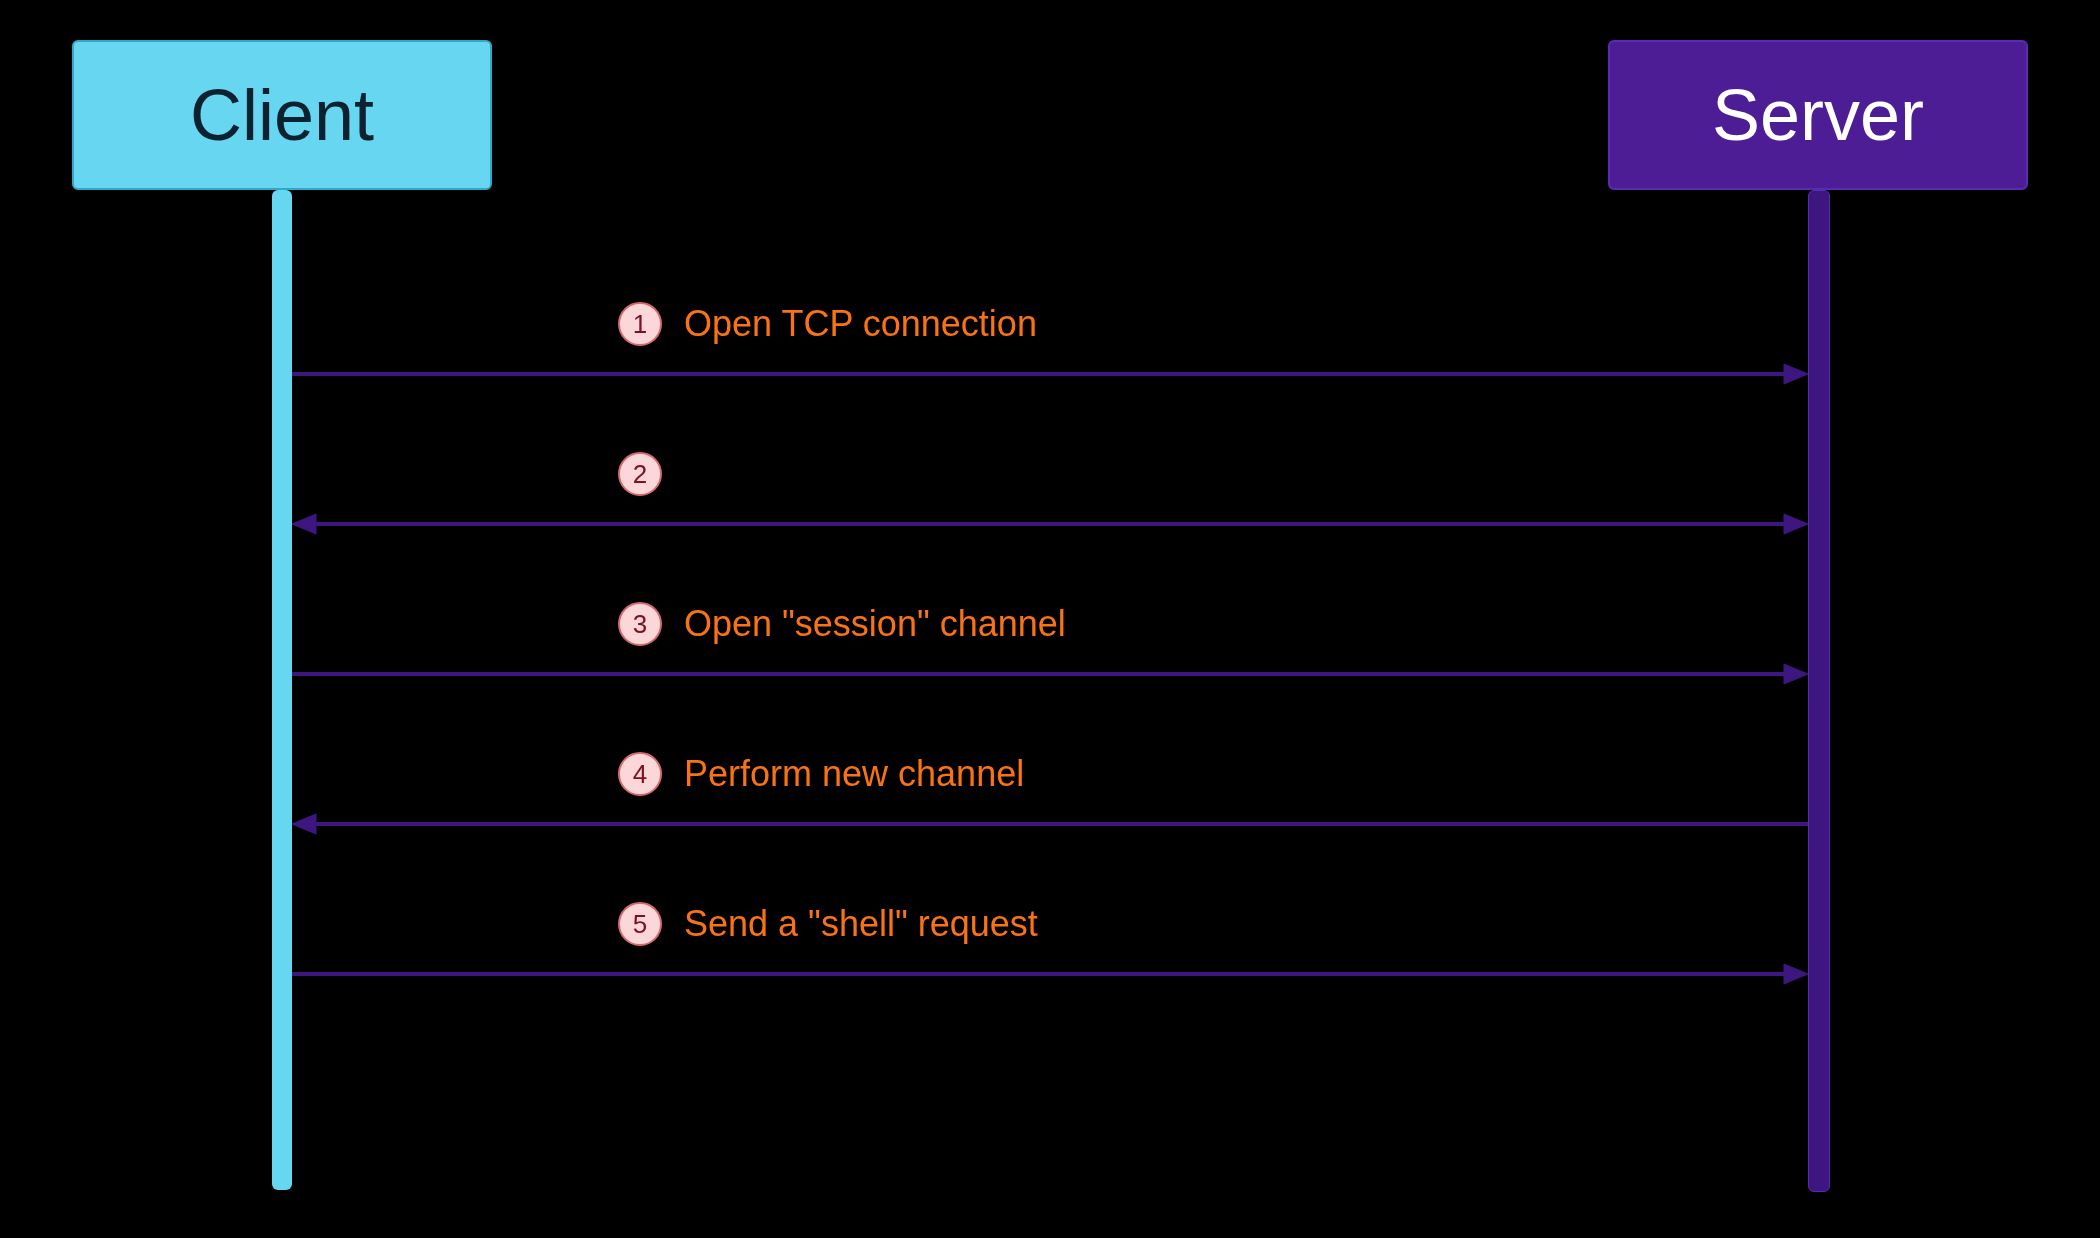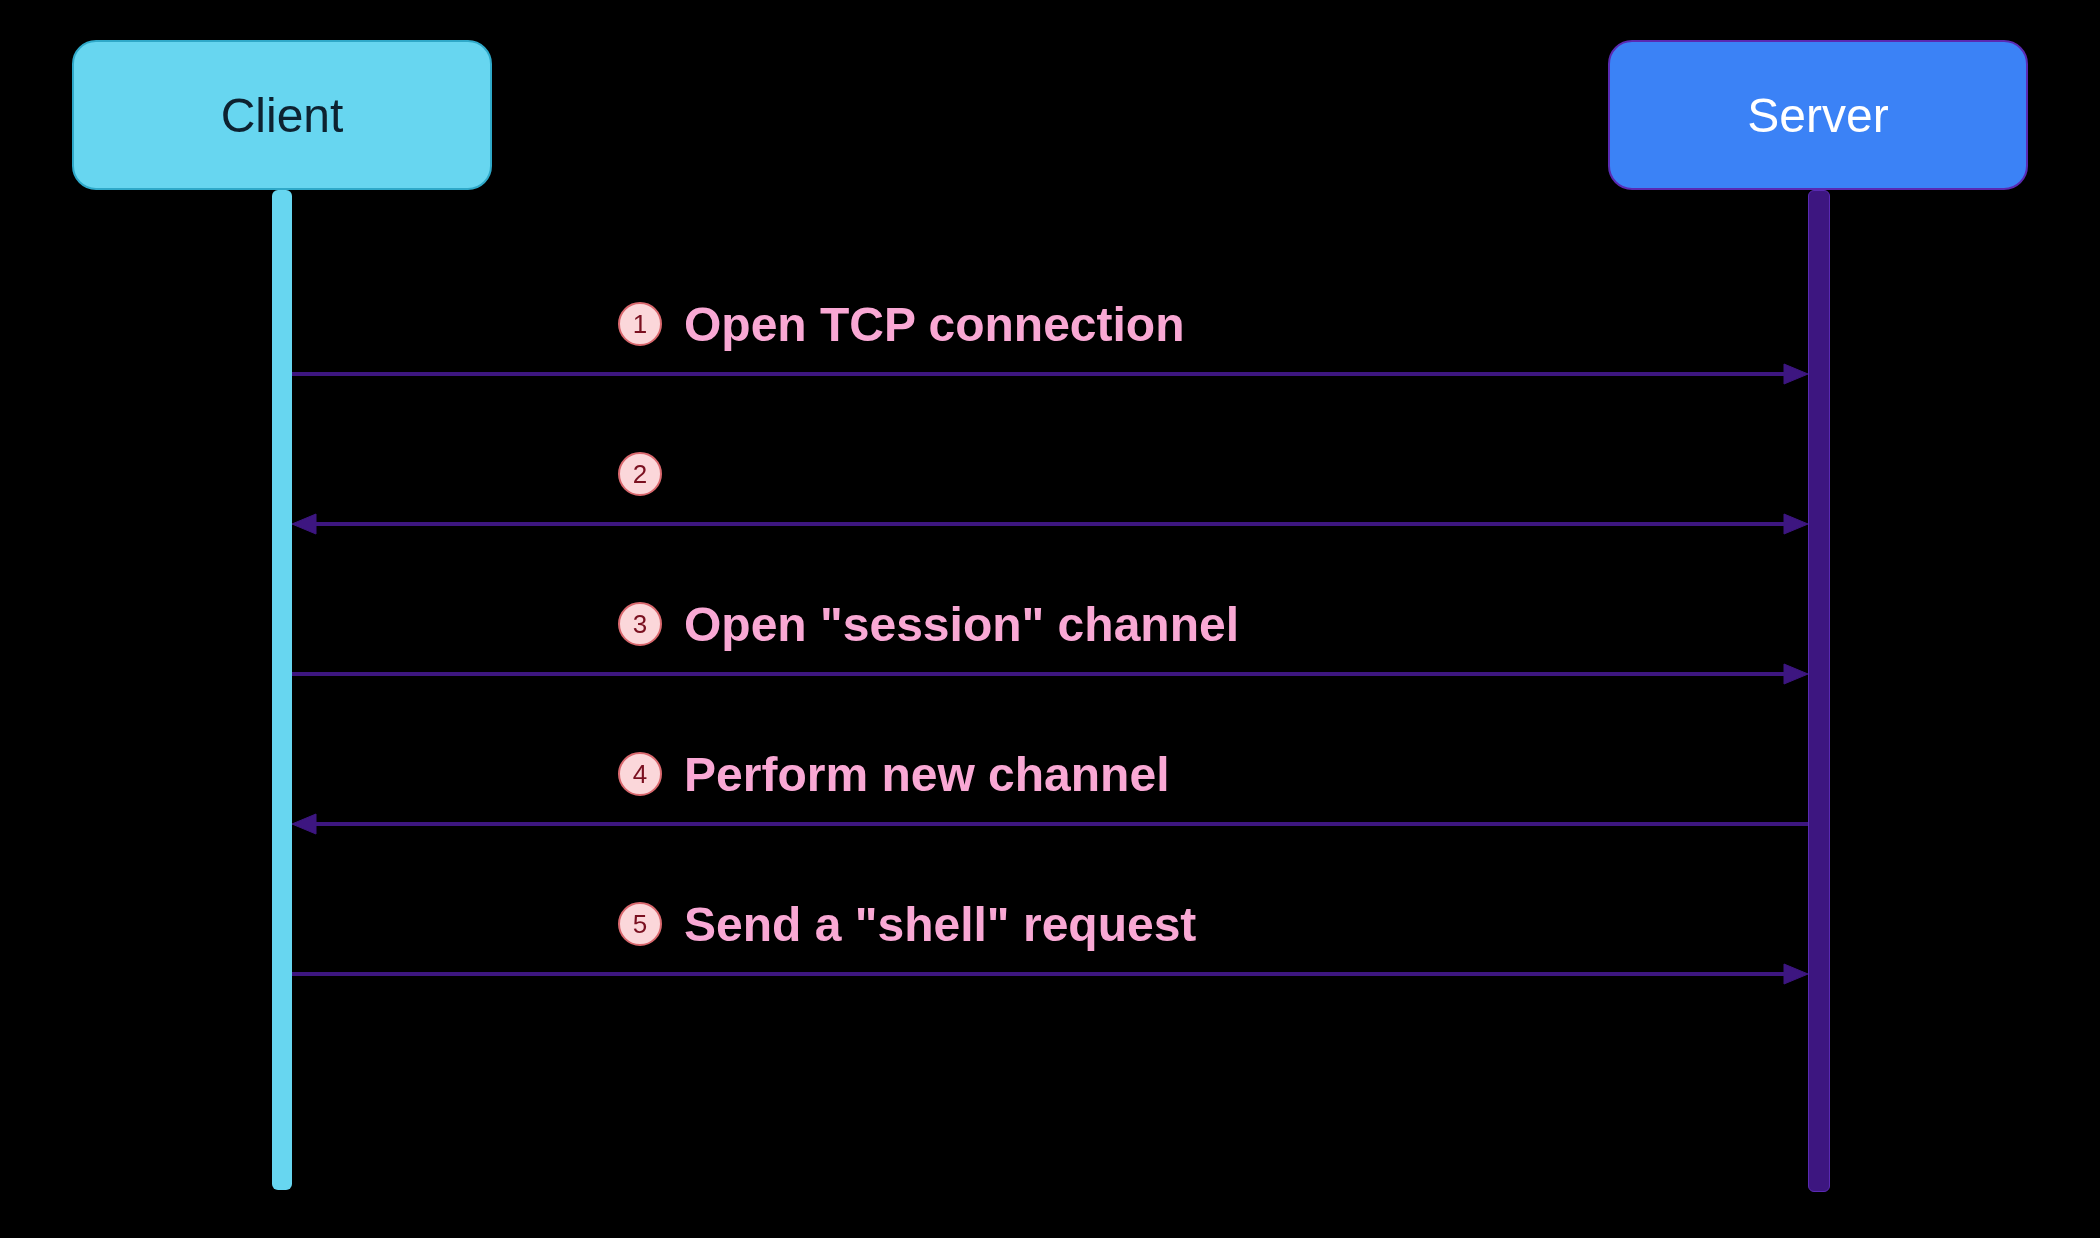--- a/index.html
+++ b/index.html
@@ -14,38 +14,38 @@
     position: relative;
     width: 2100px;
     height: 1238px;
   }
   
   .participant {
     position: absolute;
     top: 40px;
     width: 420px;
     height: 150px;
-    border-radius: 24px;
+    border-radius: 6px;
     display: flex;
     align-items: center;
     justify-content: center;
-    font-size: 48px;
+    font-size: 72px;
     font-weight: 400;
     border: 2px solid;
     box-sizing: border-box;
   }
   .participant.client {
     left: 72px;
     background: #67d6f0;
     border-color: #2fa9c9;
     color: #0d2230;
   }
   .participant.server {
     left: 1608px;
-    background: #3b82f6;
+    background: #4c1d95;
     border-color: #5a2ab3;
     color: #ffffff;
   }
   
   .lifeline {
     position: absolute;
     top: 190px;
     width: 20px;
     height: 1000px;
     border-radius: 6px;
@@ -98,23 +98,23 @@
     border: 2px solid #d9686e;
     color: #7a1020;
     font-size: 26px;
     font-weight: 500;
     display: flex;
     align-items: center;
     justify-content: center;
     box-sizing: border-box;
   }
   .msg-text {
-    color: #f9a8d4;
-    font-size: 48px;
-    font-weight: 700;
+    color: #f97316;
+    font-size: 36px;
+    font-weight: 400;
   }
 </style>
 </head>
 <body>
 
 <div class="canvas">
 
   <div class="participant client">
     <span>Client</span>
   </div>

